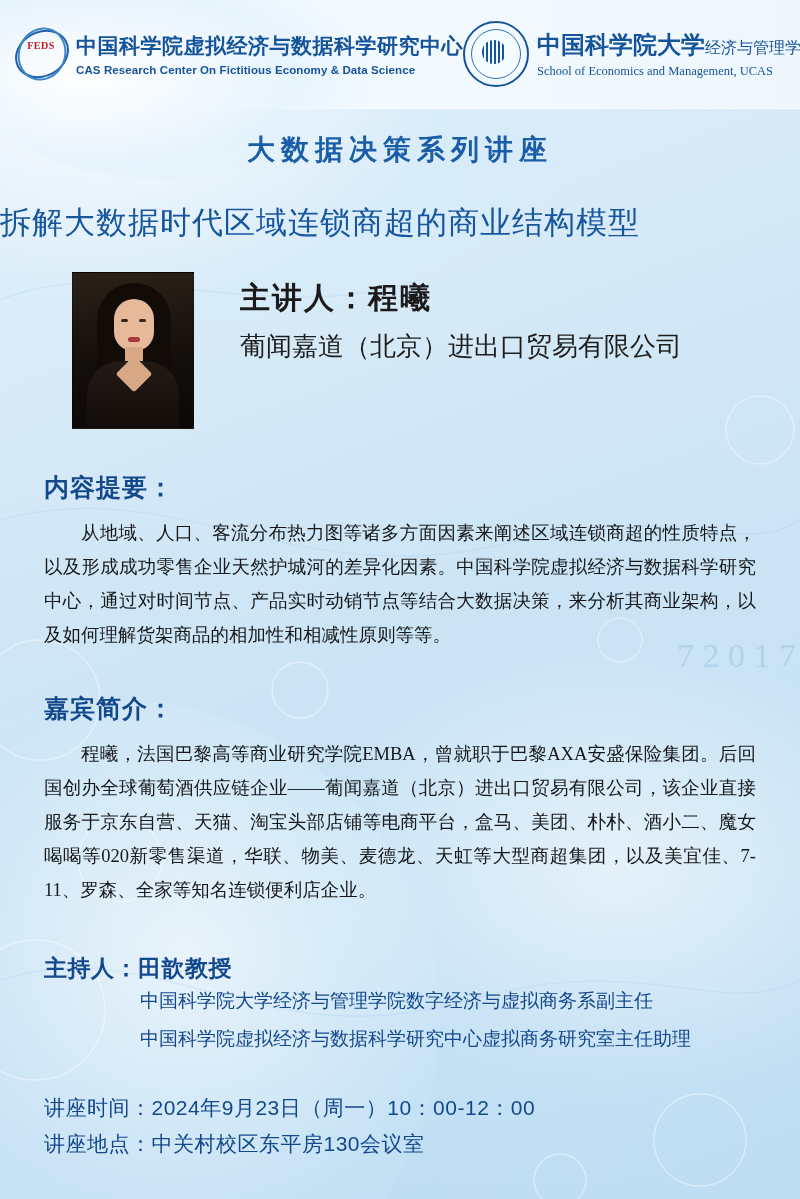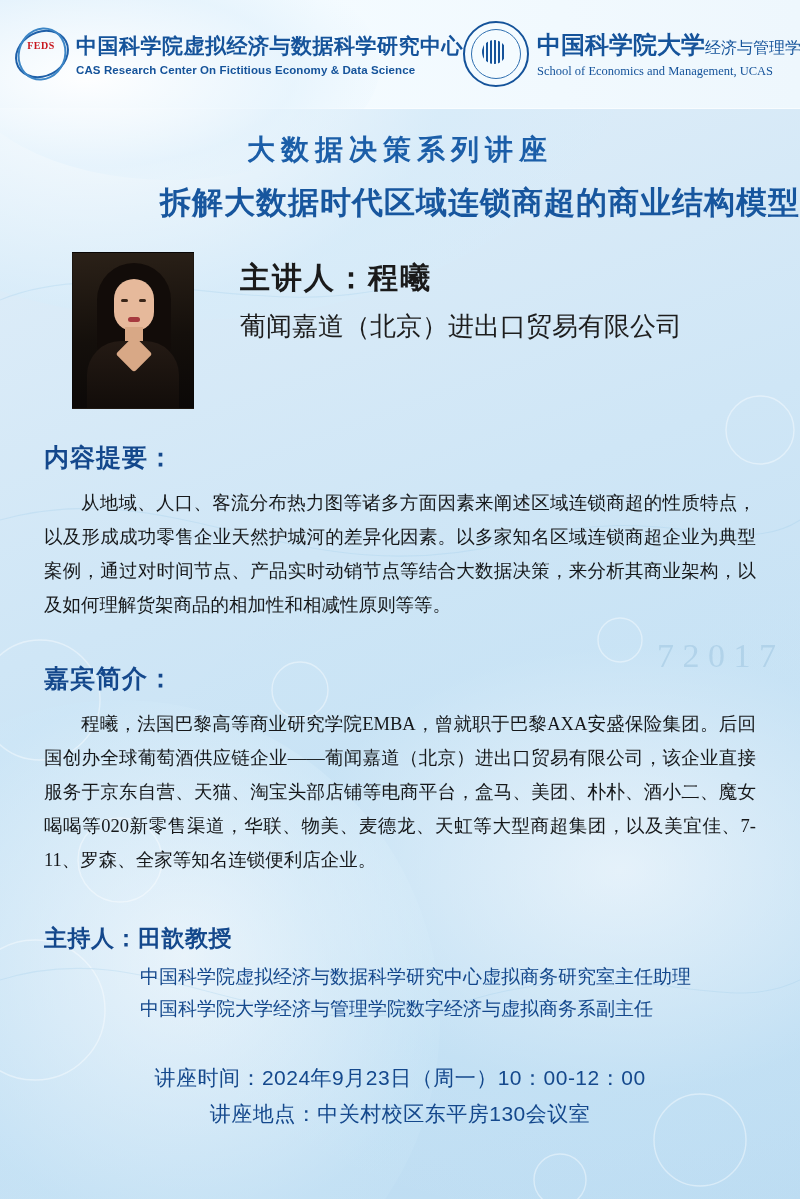--- a/index.html
+++ b/index.html
@@ -41,21 +41,21 @@
     background: radial-gradient(ellipse at 60% 40%, rgba(255,255,255,0.6) 0%, rgba(205,232,248,0.3) 50%, rgba(190,225,245,0) 78%);
   }
   .bg-rings {
     position: absolute;
     inset: 0;
     pointer-events: none;
     opacity: 0.55;
   }
   .bg-digits {
     position: absolute;
-    right: 24px;
+    right: 4px;
     top: 620px;
     width: 120px;
     color: rgba(120,170,205,0.28);
     font-size: 34px;
     line-height: 72px;
     text-align: right;
     font-family: "Liberation Serif", serif;
     pointer-events: none;
   }
 
@@ -191,24 +191,24 @@
     margin-top: 22px;
     font-size: 28px;
     font-weight: bold;
     color: #1b5ea8;
     letter-spacing: 6px;
     font-family: "Liberation Serif", serif;
   }
   .main-title {
     position: relative;
     z-index: 3;
-    text-align: right;
-    margin-top: 13px;
+    text-align: left;
+    margin-top: 33px;
     font-size: 31px;
-    font-weight: bold;
+    font-weight: normal;
     color: #17569e;
     letter-spacing: 1px;
   }
 
   
   .speaker {
     position: relative;
     z-index: 3;
     display: flex;
     margin: 28px 0 0 72px;
@@ -305,21 +305,21 @@
     margin-bottom: 12px;
   }
   .section-body {
     font-size: 18.5px;
     line-height: 34px;
     color: #16181a;
     text-align: justify;
     text-indent: 2em;
     font-family: "Liberation Serif", serif;
   }
-  #content-section { margin-top: 32px; }
+  #content-section { margin-top: 42px; }
   #guest-section { margin-top: 40px; }
 
   
   .host {
     position: relative;
     z-index: 3;
     margin: 46px 44px 0 44px;
   }
   .host-line {
     font-size: 23px;
@@ -339,21 +339,20 @@
   .info {
     position: relative;
     z-index: 3;
     margin: 36px 44px 0 44px;
   }
   .info-line {
     font-size: 21px;
     color: #14488c;
     line-height: 36px;
     letter-spacing: 0.5px;
-    text-align: center;
   }
 </style>
 </head>
 <body>
 
 <div class="poster">
 
   <div class="bg-swoosh bg-a"></div>
   <div class="bg-swoosh bg-b"></div>
   <div class="bg-swoosh bg-c"></div>
@@ -422,32 +421,32 @@
       <div class="collar"></div>
     </div>
     <div class="speaker-text">
       <div class="speaker-name">主讲人：程曦</div>
       <div class="speaker-org">葡闻嘉道（北京）进出口贸易有限公司</div>
     </div>
   </div>
 
   <div class="section" id="content-section">
     <div class="section-head">内容提要：</div>
-    <div class="section-body">从地域、人口、客流分布热力图等诸多方面因素来阐述区域连锁商超的性质特点，以及形成成功零售企业天然护城河的差异化因素。以多家知名区域连锁商超企业为典型案例，通过对时间节点、产品实时动销节点等结合大数据决策，来分析其商业架构，以及如何理解货架商品的相加性和相减性原则等等。</div>
+    <div class="section-body">从地域、人口、客流分布热力图等诸多方面因素来阐述区域连锁商超的性质特点，以及形成成功零售企业天然护城河的差异化因素。中国科学院虚拟经济与数据科学研究中心，通过对时间节点、产品实时动销节点等结合大数据决策，来分析其商业架构，以及如何理解货架商品的相加性和相减性原则等等。</div>
   </div>
 
   <div class="section" id="guest-section">
     <div class="section-head">嘉宾简介：</div>
     <div class="section-body">程曦，法国巴黎高等商业研究学院EMBA，曾就职于巴黎AXA安盛保险集团。后回国创办全球葡萄酒供应链企业——葡闻嘉道（北京）进出口贸易有限公司，该企业直接服务于京东自营、天猫、淘宝头部店铺等电商平台，盒马、美团、朴朴、酒小二、魔女喝喝等020新零售渠道，华联、物美、麦德龙、天虹等大型商超集团，以及美宜佳、7-11、罗森、全家等知名连锁便利店企业。</div>
   </div>
 
   <div class="host">
     <div class="host-line">主持人：田歆教授</div>
+    <div class="host-sub" style="margin-top:2px">中国科学院大学经济与管理学院数字经济与虚拟商务系副主任</div>
     <div class="host-sub">中国科学院虚拟经济与数据科学研究中心虚拟商务研究室主任助理</div>
-    <div class="host-sub" style="margin-top:2px">中国科学院大学经济与管理学院数字经济与虚拟商务系副主任</div>
   </div>
 
   <div class="info">
     <div class="info-line">讲座时间：2024年9月23日（周一）10：00-12：00</div>
     <div class="info-line">讲座地点：中关村校区东平房130会议室</div>
   </div>
 
 </div>
 
 </body></html>

